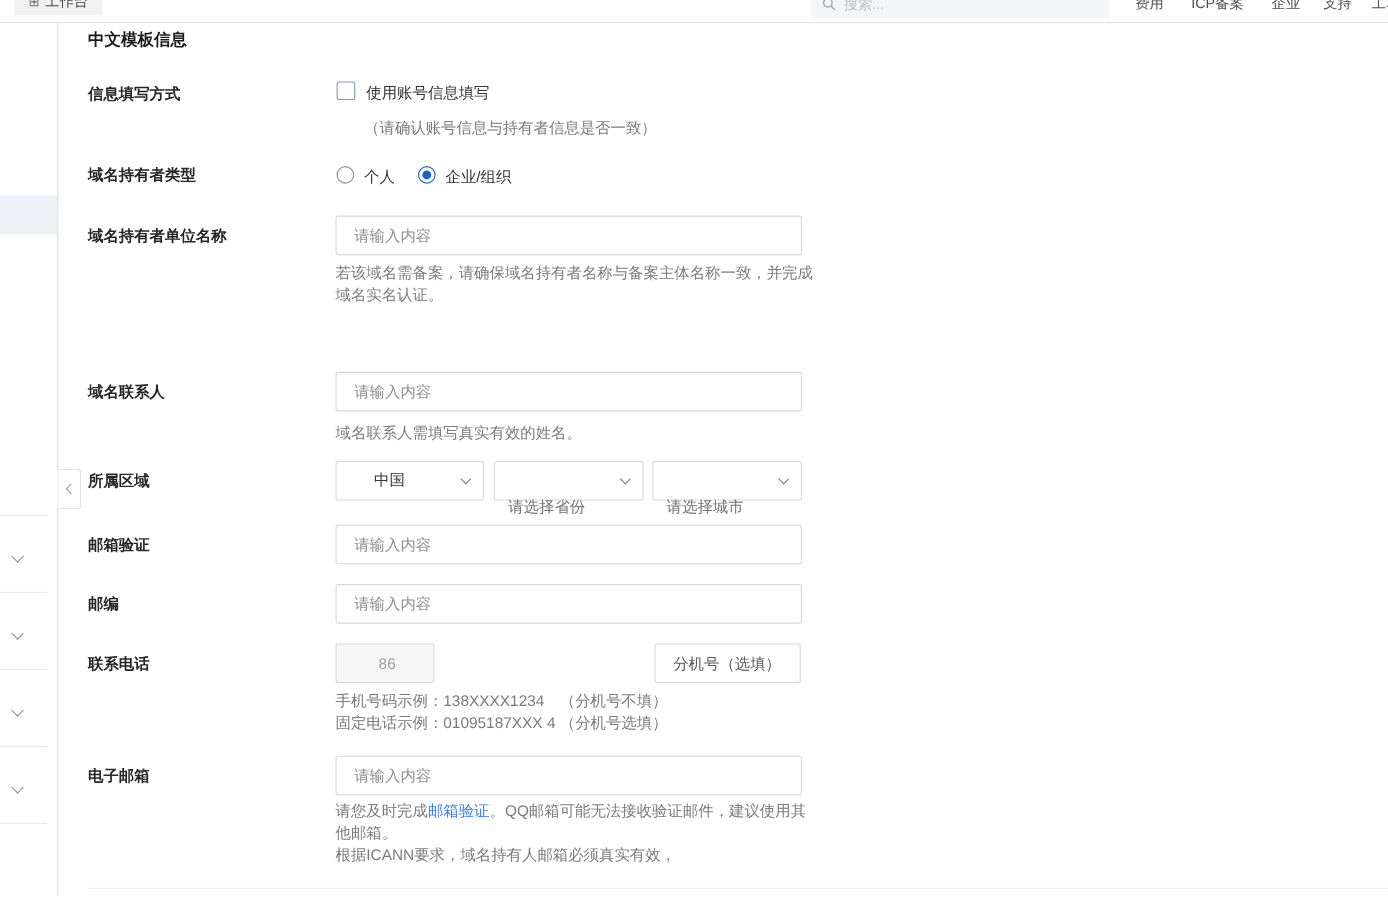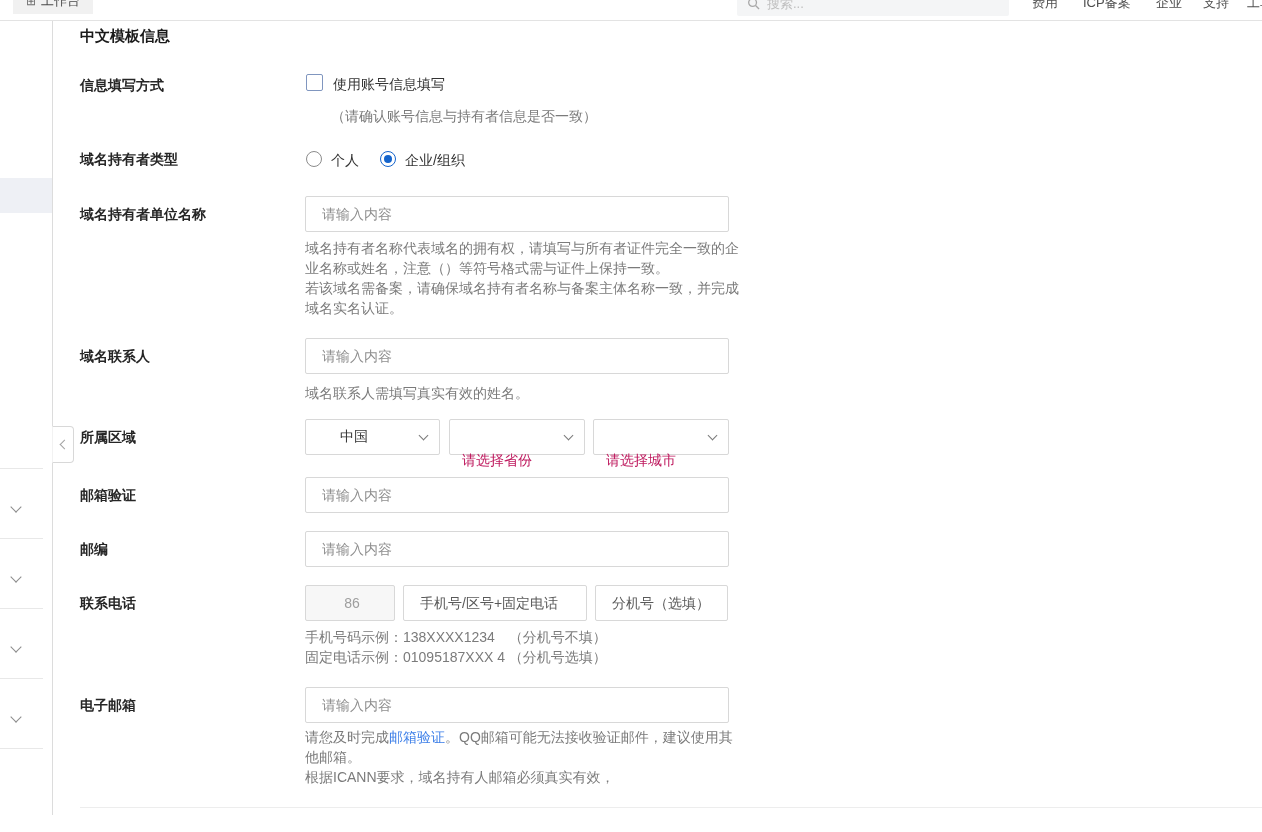--- a/index.html
+++ b/index.html
@@ -66,21 +66,21 @@
   .ph-dark::placeholder { color:#595959; }
   .cc-input { background:#f7f7f7; color:#9e9e9e; padding-left:20px; }
 
   .select-box {
     position:absolute; height:36px; border:1px solid #d8d8d8; border-radius:2px;
     background:#fff; display:flex; align-items:center; justify-content:space-between;
     padding:0 12px; font-size:14px; cursor:pointer;
   }
   .select-box .chev { width:7px; height:7px; border-color:#7a7a7a; margin-top:-3px; }
   .sel-value { color:#333;margin-left:22px; }
-  .sel-placeholder { color:#be185d;margin-top:47px; }
+  .sel-placeholder { color:#737373;margin-top:47px; }
 
   .checkbox {
     position:absolute; width:17px; height:17px; border:1px solid #8096bf;
     border-radius:2px; background:#fff; cursor:pointer;
   }
   .radio {
     position:absolute; width:16px; height:16px; border:1px solid #8c8c8c;
     border-radius:50%; background:#fff; cursor:pointer;
   }
   .radio.checked { border-color:#1464cc; }
@@ -147,21 +147,20 @@
 
   <div class="row-label" style="top:151px">域名持有者类型</div>
   <div class="radio" style="left:306px; top:151px"></div>
   <span class="ctl-label" style="left:331px; top:152px">个人</span>
   <div class="radio checked" style="left:380px; top:151px"></div>
   <span class="ctl-label" style="left:405px; top:152px">企业/组织</span>
 
   <div class="row-label" style="top:206px">域名持有者单位名称</div>
   <input class="text-input" style="left: 305px; top: 196px; width: 424px;" type="text" placeholder="请输入内容">
   <div class="help" style="left:305px; top:238px; width:436px">
-    <div>域名持有者名称代表域名的拥有权，请填写与所有者证件完全一致的企业名称或姓名，注意（）等符号格式需与证件上保持一致。</div>
     <div>若该域名需备案，请确保域名持有者名称与备案主体名称一致，并完成域名实名认证。</div>
   </div>
 
   <div class="row-label" style="top:348px">域名联系人</div>
   <input class="text-input" style="left: 305px; top: 338px; width: 424px;" type="text" placeholder="请输入内容">
   <div class="help" style="left:305px; top:383px; width:436px">域名联系人需填写真实有效的姓名。</div>
 
   <div class="row-label" style="top:429px">所属区域</div>
   <div class="select-box" style="left:305px; top:419px; width:135px">
     <span class="sel-value">中国</span>
@@ -177,21 +176,20 @@
   </div>
 
   <div class="row-label" style="top:487px">邮箱验证</div>
   <input class="text-input" style="left: 305px; top: 477px; width: 424px;" type="text" placeholder="请输入内容">
 
   <div class="row-label" style="top:541px">邮编</div>
   <input class="text-input" style="left: 305px; top: 531px; width: 424px;" type="text" placeholder="请输入内容">
 
   <div class="row-label" style="top:595px">联系电话</div>
   <input class="text-input cc-input" style="left: 305px; top: 585px; width: 90px; text-align: center;" type="text" readonly="" value="86">
-  <input class="text-input ph-dark" style="left: 403px; top: 585px; width: 184px;" type="text" placeholder="手机号/区号+固定电话">
   <input class="text-input ph-dark" style="left: 595px; top: 585px; width: 133px;" type="text" placeholder="分机号（选填）">
   <div class="help" style="left:305px; top:627px; width:460px">
     <div>手机号码示例：138XXXX1234　（分机号不填）</div>
     <div>固定电话示例：01095187XXX 4 （分机号选填）</div>
   </div>
 
   <div class="row-label" style="top:697px">电子邮箱</div>
   <input class="text-input" style="left: 305px; top: 687px; width: 424px;" type="text" placeholder="请输入内容">
   <div class="help" style="left:305px; top:727px; width:436px">
     <div><span>请您及时完成</span><a class="link">邮箱验证</a><span>。QQ邮箱可能无法接收验证邮件，建议使用其他邮箱。</span></div>

